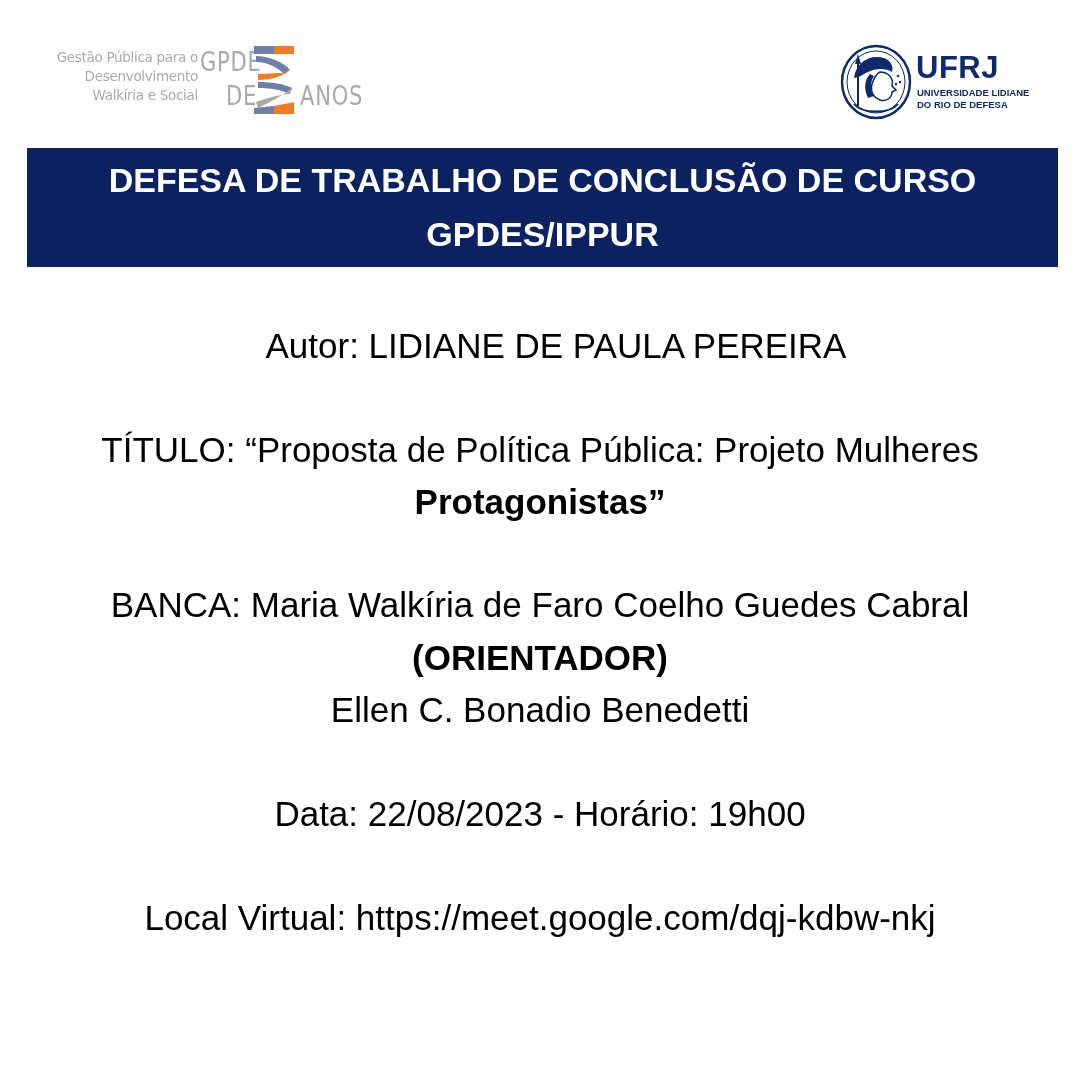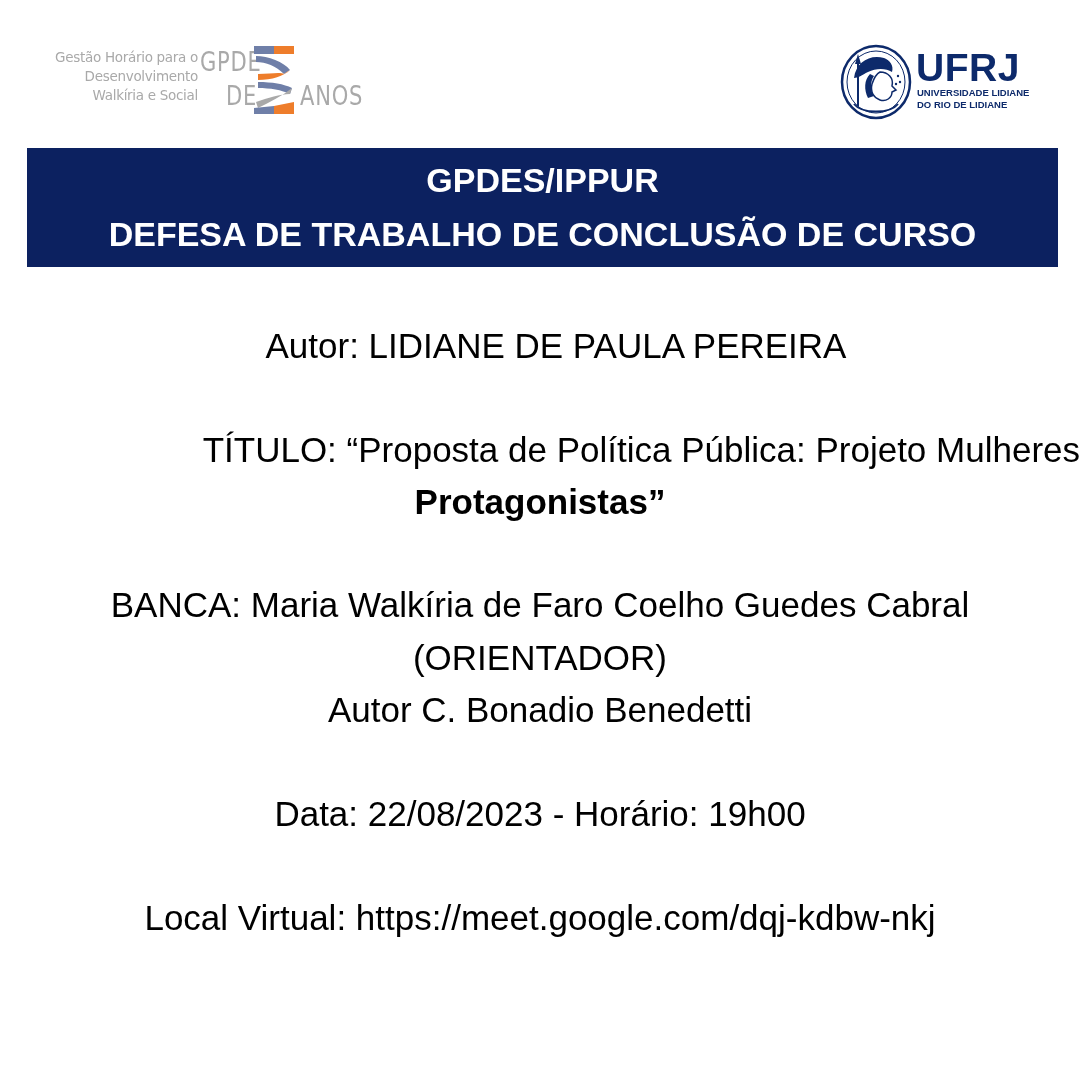--- a/index.html
+++ b/index.html
@@ -79,21 +79,21 @@
       top: 2px;
       width: 72px;
       height: 76px;
     }
     .ufrj-acronym {
       position: absolute;
       left: 78px;
       top: 10px;
       font-family: "Liberation Sans", sans-serif;
       font-weight: 900;
-      font-size: 39px;
+      font-size: 31px;
       line-height: 31px;
       color: #0d2a6b;
       letter-spacing: 0.5px;
     }
     .ufrj-name {
       position: absolute;
       left: 79px;
       top: 45px;
       font-family: "Liberation Sans", sans-serif;
       font-weight: 700;
@@ -140,21 +140,21 @@
       text-align: center;
       white-space: nowrap;
       line-height: 40px;
     }
   </style>
 </head>
 <body>
 
 <div class="logo-gpdes">
   <div class="gpdes-tagline">
-    <div>Gestão Horário para o</div>
+    <div>Gestão Pública para o</div>
     <div>Desenvolvimento</div>
     <div>Walkíria e Social</div>
   </div>
   <div class="gpdes-mark">
     <span class="gpdes-word top">GPDE</span>
     <span class="gpdes-word bottom">DE</span>
     <svg class="gpdes-wave" viewBox="0 0 40 72">
       <polygon points="0,2 20,2 20,10 0,10" fill="#6f7fa8"></polygon>
       <polygon points="20,2 40,2 40,10 20,10" fill="#ee7d2b"></polygon>
       <path d="M2,12 C14,12 30,18 36,26 L30,30 C22,22 12,18 2,18 Z" fill="#6f7fa8"></path>
@@ -184,31 +184,31 @@
 
     <circle cx="58" cy="32" r="1.2" fill="#0d2a6b"></circle>
     <circle cx="60" cy="38" r="1.2" fill="#0d2a6b"></circle>
     <circle cx="56" cy="40" r="1.2" fill="#0d2a6b"></circle>
 
     <path d="M14,60 C22,70 50,70 58,60" fill="none" stroke="#0d2a6b" stroke-width="2"></path>
   </svg>
   <div class="ufrj-acronym">UFRJ</div>
   <div class="ufrj-name">
     <div>UNIVERSIDADE LIDIANE</div>
-    <div>DO RIO DE LIDIANE</div>
+    <div>DO RIO DE DEFESA</div>
   </div>
 </div>
 
 <div class="banner">
+  <div>DEFESA DE TRABALHO DE CONCLUSÃO DE CURSO</div>
   <div>GPDES/IPPUR</div>
-  <div>DEFESA DE TRABALHO DE CONCLUSÃO DE CURSO</div>
 </div>
 
 <div class="content">
   <div class="line" style="top:326px;margin-left:16px;">Autor: LIDIANE DE PAULA PEREIRA</div>
-  <div class="line" style="top:430px;text-align:right;">TÍTULO: “Proposta de Política Pública: Projeto Mulheres</div>
+  <div class="line" style="top:430px;">TÍTULO: “Proposta de Política Pública: Projeto Mulheres</div>
   <div class="line" style="top:482px;font-weight:bold;">Protagonistas”</div>
   <div class="line" style="top:585px;">BANCA: Maria Walkíria de Faro Coelho Guedes Cabral</div>
-  <div class="line" style="top:638px;">(ORIENTADOR)</div>
-  <div class="line" style="top:690px;">Autor C. Bonadio Benedetti</div>
+  <div class="line" style="top:638px;font-weight:bold;">(ORIENTADOR)</div>
+  <div class="line" style="top:690px;">Ellen C. Bonadio Benedetti</div>
   <div class="line" style="top:794px;text-align:center;">Data: 22/08/2023 - Horário: 19h00</div>
   <div class="line" style="top:898px;"><span>Local Virtual: </span><span>https://meet.google.com/dqj-kdbw-nkj</span></div>
 </div>
 
 </body></html>

